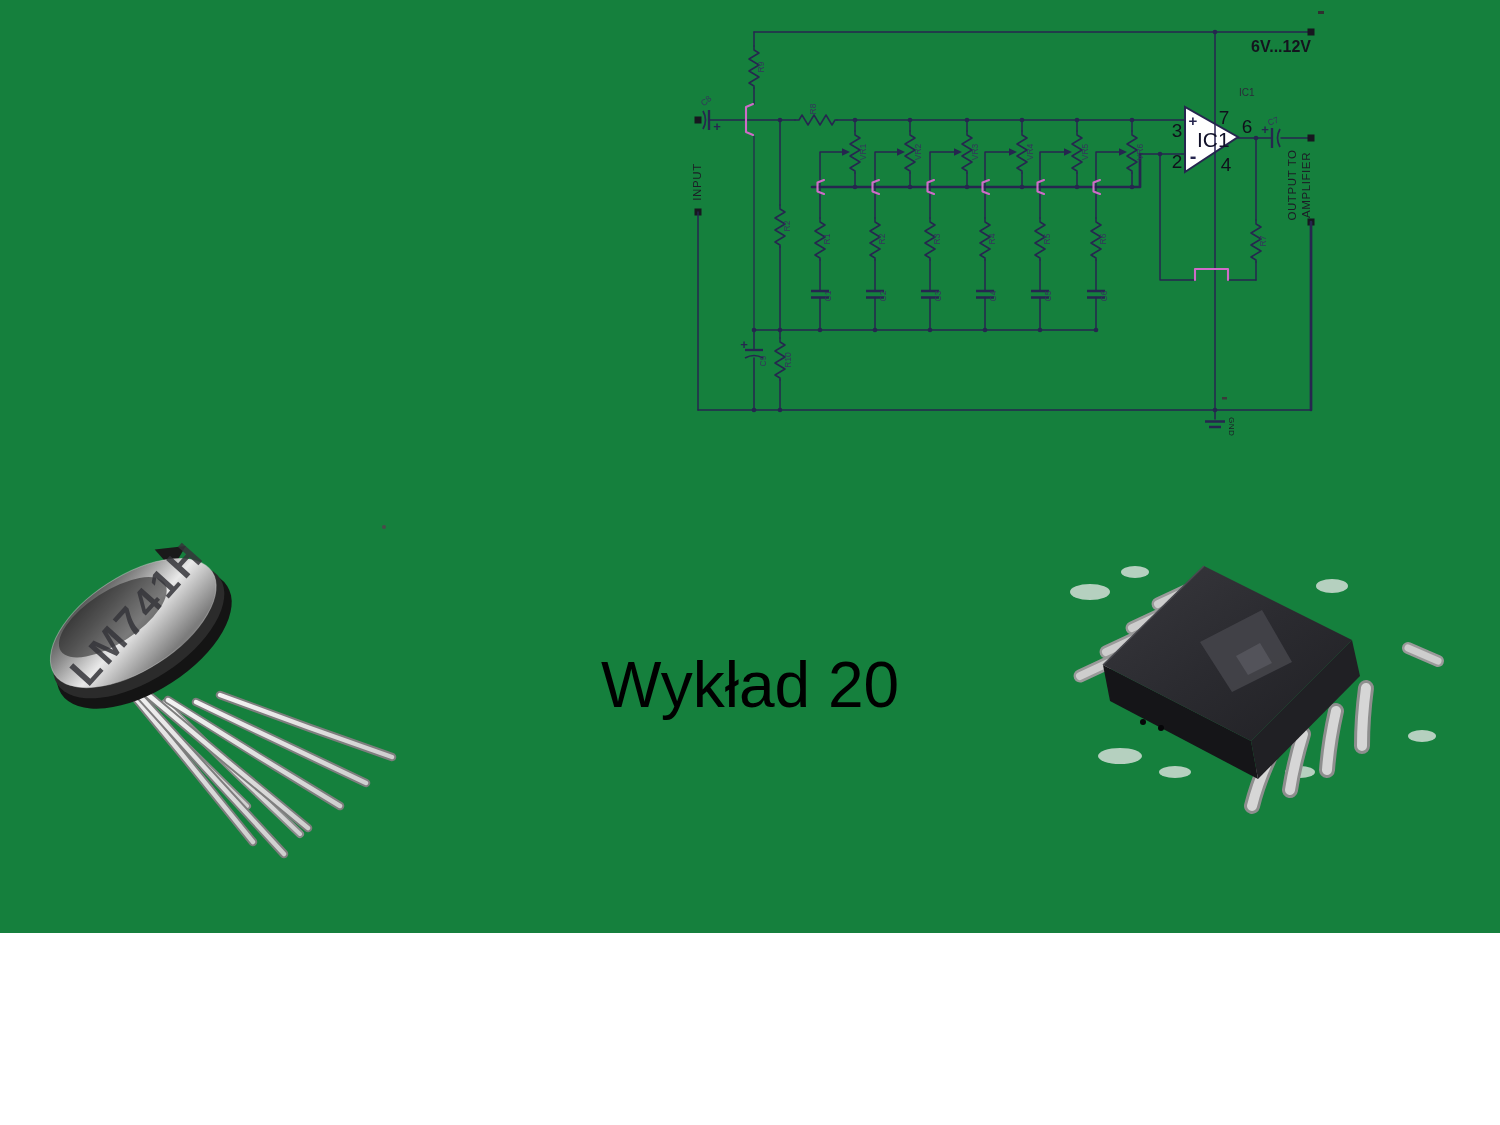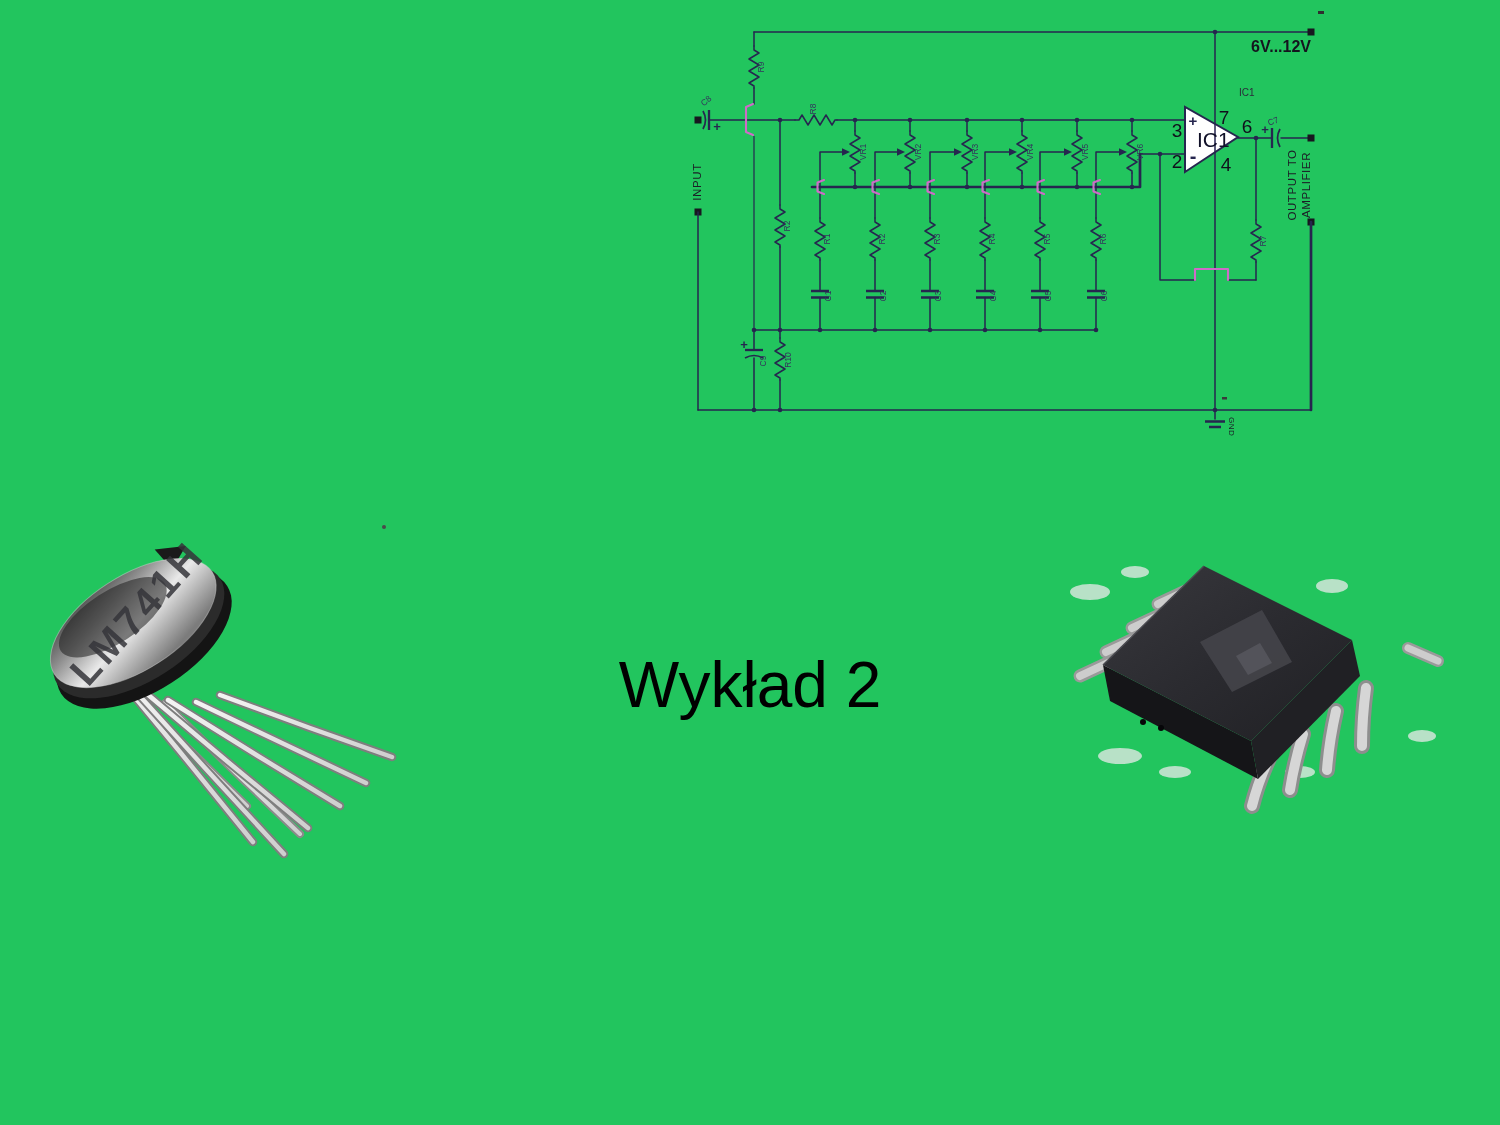--- a/index.html
+++ b/index.html
@@ -1,16 +1,16 @@
 <!DOCTYPE html>
 <html><head>
 <meta charset="utf-8">
 <style>
   html,body{margin:0;padding:0;background:#fff;}
-  .page{position:relative;width:1500px;height:1125px;background:#22c55e;overflow:hidden;
+  .page{position:relative;width:1500px;height:933px;background:#15803d;overflow:hidden;
         font-family:"Liberation Sans",sans-serif;}
   .slide-title{position:absolute;left:0;top:424px;width:1500px;text-align:center;
         font-size:112px;line-height:1.05;color:#000;white-space:nowrap;}
   .slide-title .inner{display:inline-block;transform:scaleX(.73);}
   .slide-subtitle{position:absolute;left:0;top:648px;width:1500px;text-align:center;
         font-size:64px;color:#000;}
   svg{position:absolute;overflow:visible;}
   
   .w{stroke:#26264f;stroke-width:1.5;fill:none;stroke-linecap:round;stroke-linejoin:round;}
   .wth{stroke:#26264f;stroke-width:2.7;fill:none;stroke-linecap:round;}
@@ -229,21 +229,21 @@
     <g>
       <path class="w" d="M698,410 H1311"></path>
       <circle class="dot" cx="1215" cy="410" r="2.3"></circle>
       <path class="w" d="M1215,410 V419"></path>
       <path class="cap" d="M1205,421.5 H1225 M1209,427 H1221"></path>
       <rect x="1222" y="397" width="5" height="2.5" fill="#3a3a3a"></rect>
       <text class="gnd" x="1229" y="417" transform="rotate(90 1229 417)">GND</text>
     </g>
   </svg>
 
-  <div class="slide-subtitle">Wykład 2</div>
+  <div class="slide-subtitle">Wykład 20</div>
   <div class="speck" style="left:382px;top:525px;width:4px;height:4px;background:#4a4a4a;"></div>
 
   <svg style="left:20px;top:515px;" width="400" height="370" viewBox="20 515 400 370">
     <defs>
       <linearGradient id="canTop" x1="0" y1="0" x2="0.55" y2="1">
         <stop offset="0" stop-color="#2a2a2a"></stop>
         <stop offset="0.35" stop-color="#8f8f8f"></stop>
         <stop offset="0.62" stop-color="#e9e9e9"></stop>
         <stop offset="1" stop-color="#7c7c7c"></stop>
       </linearGradient>

